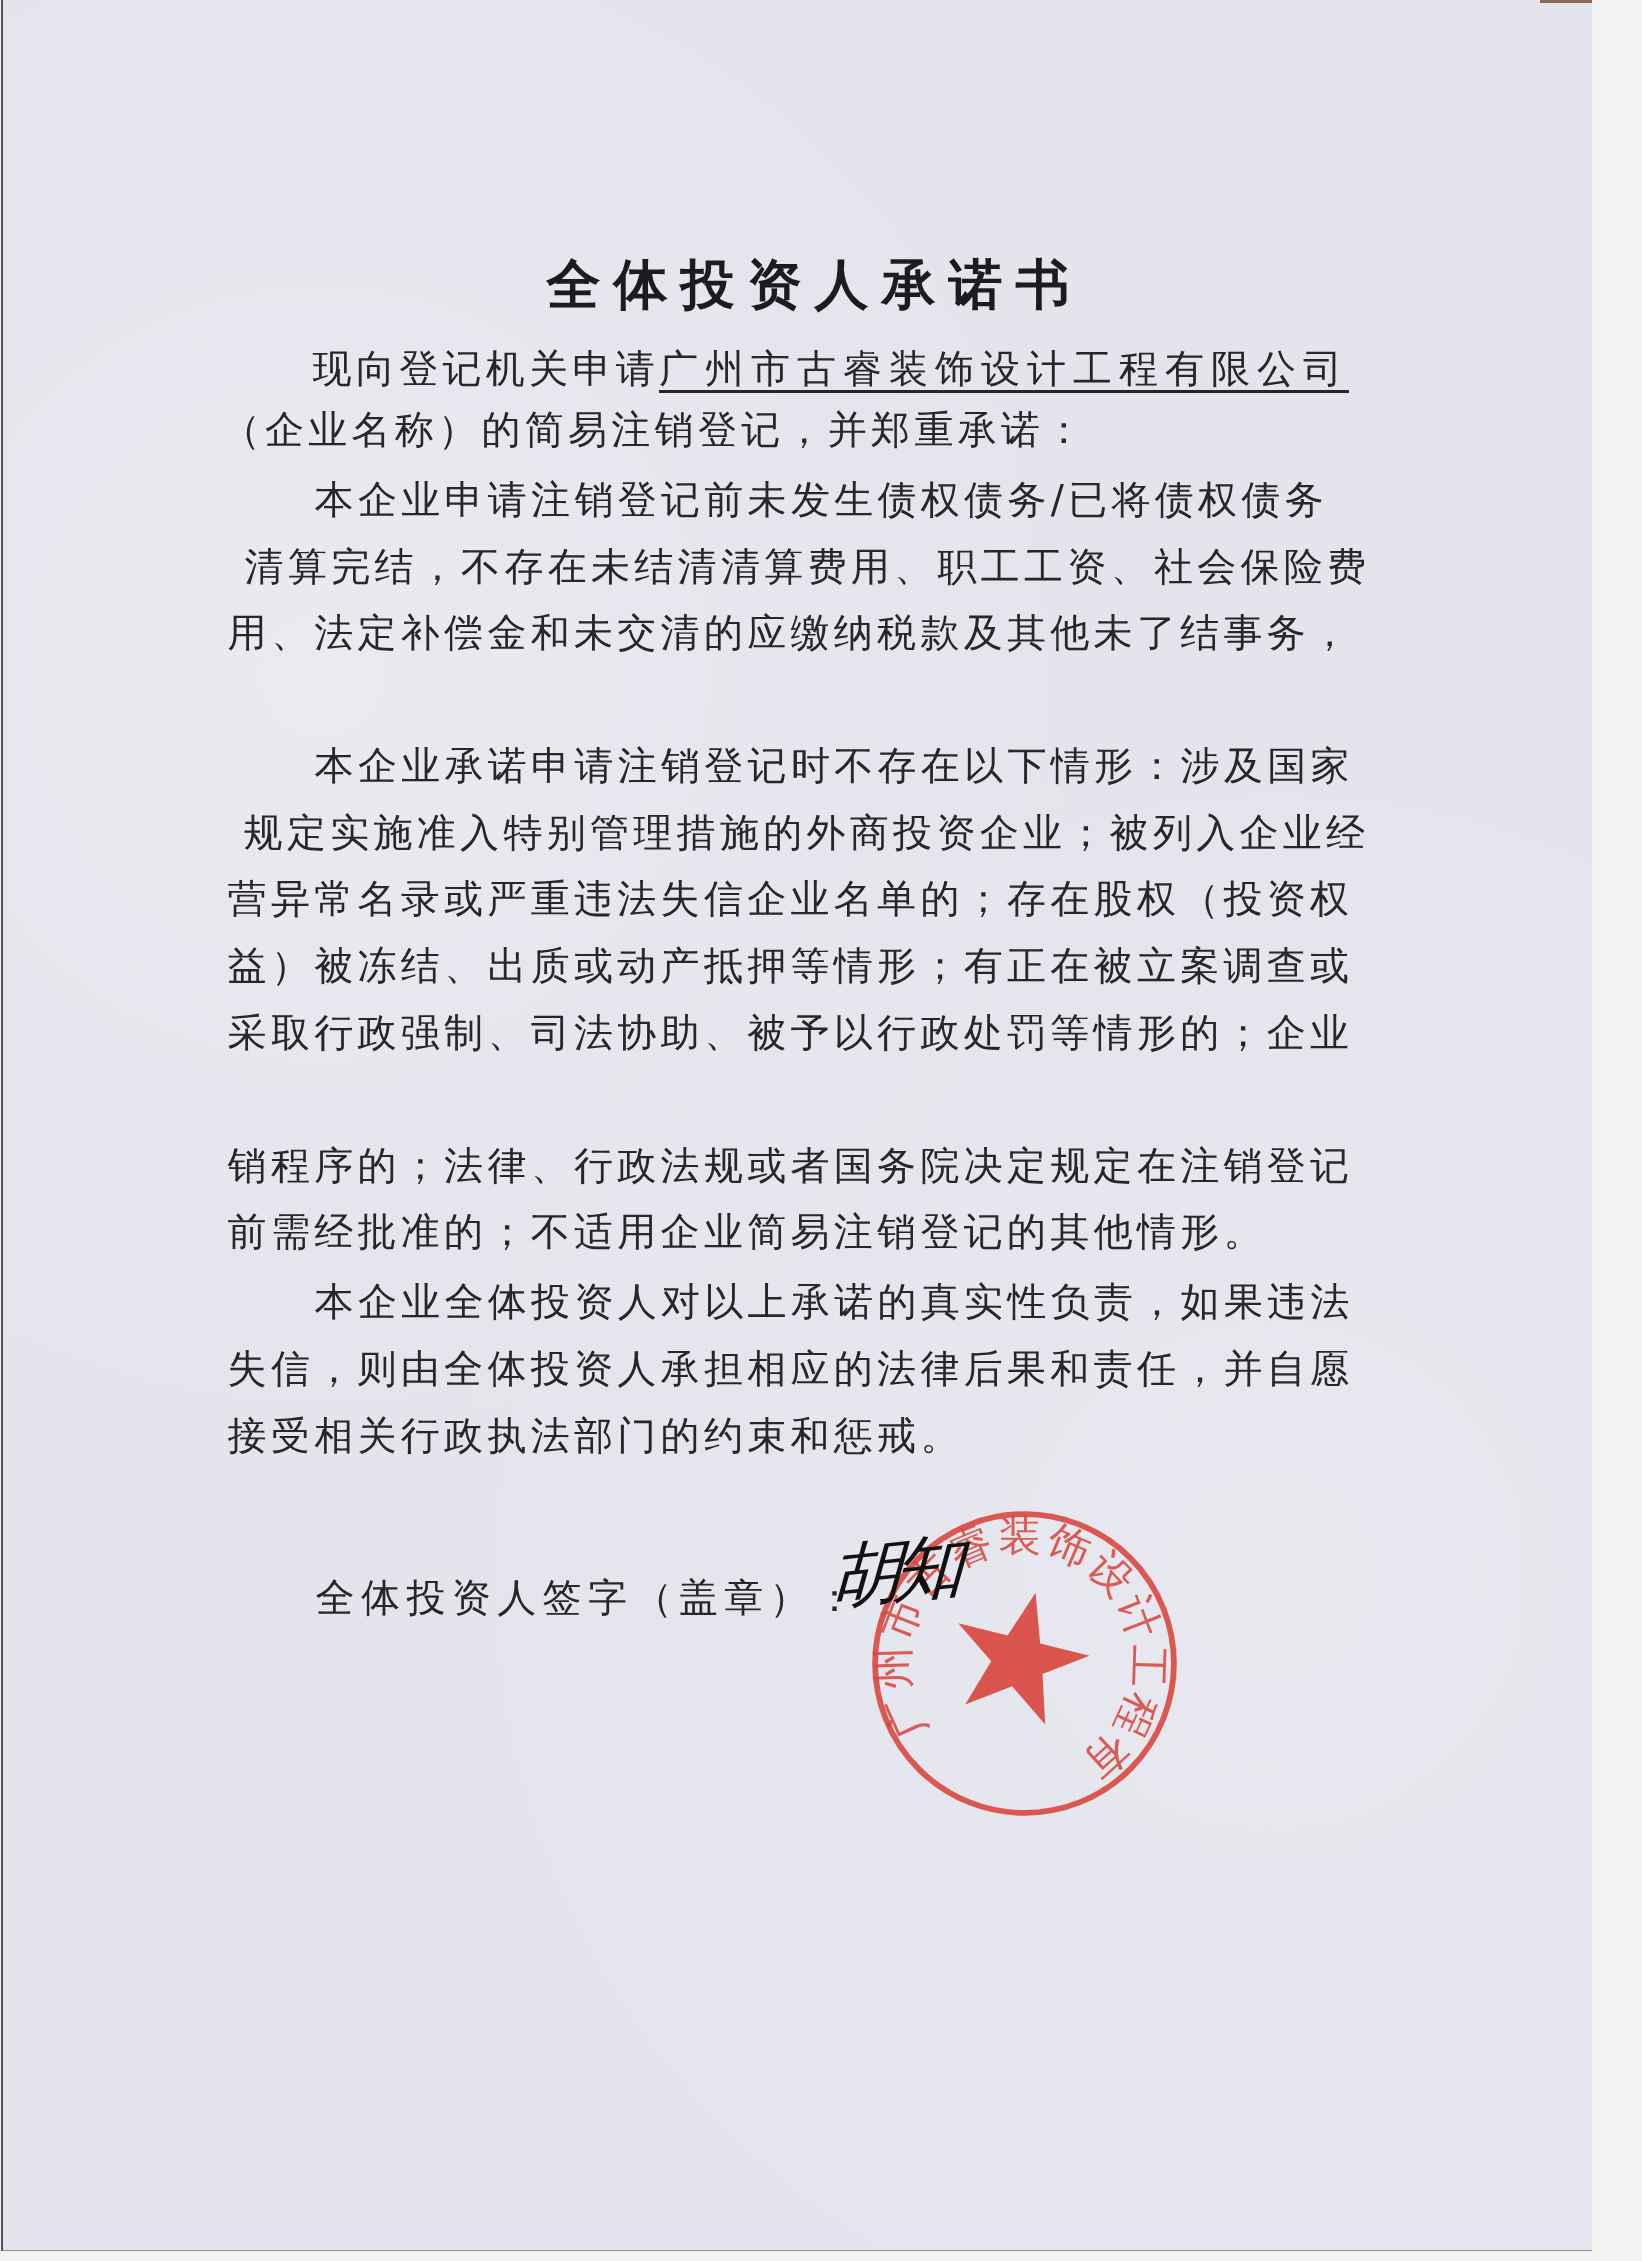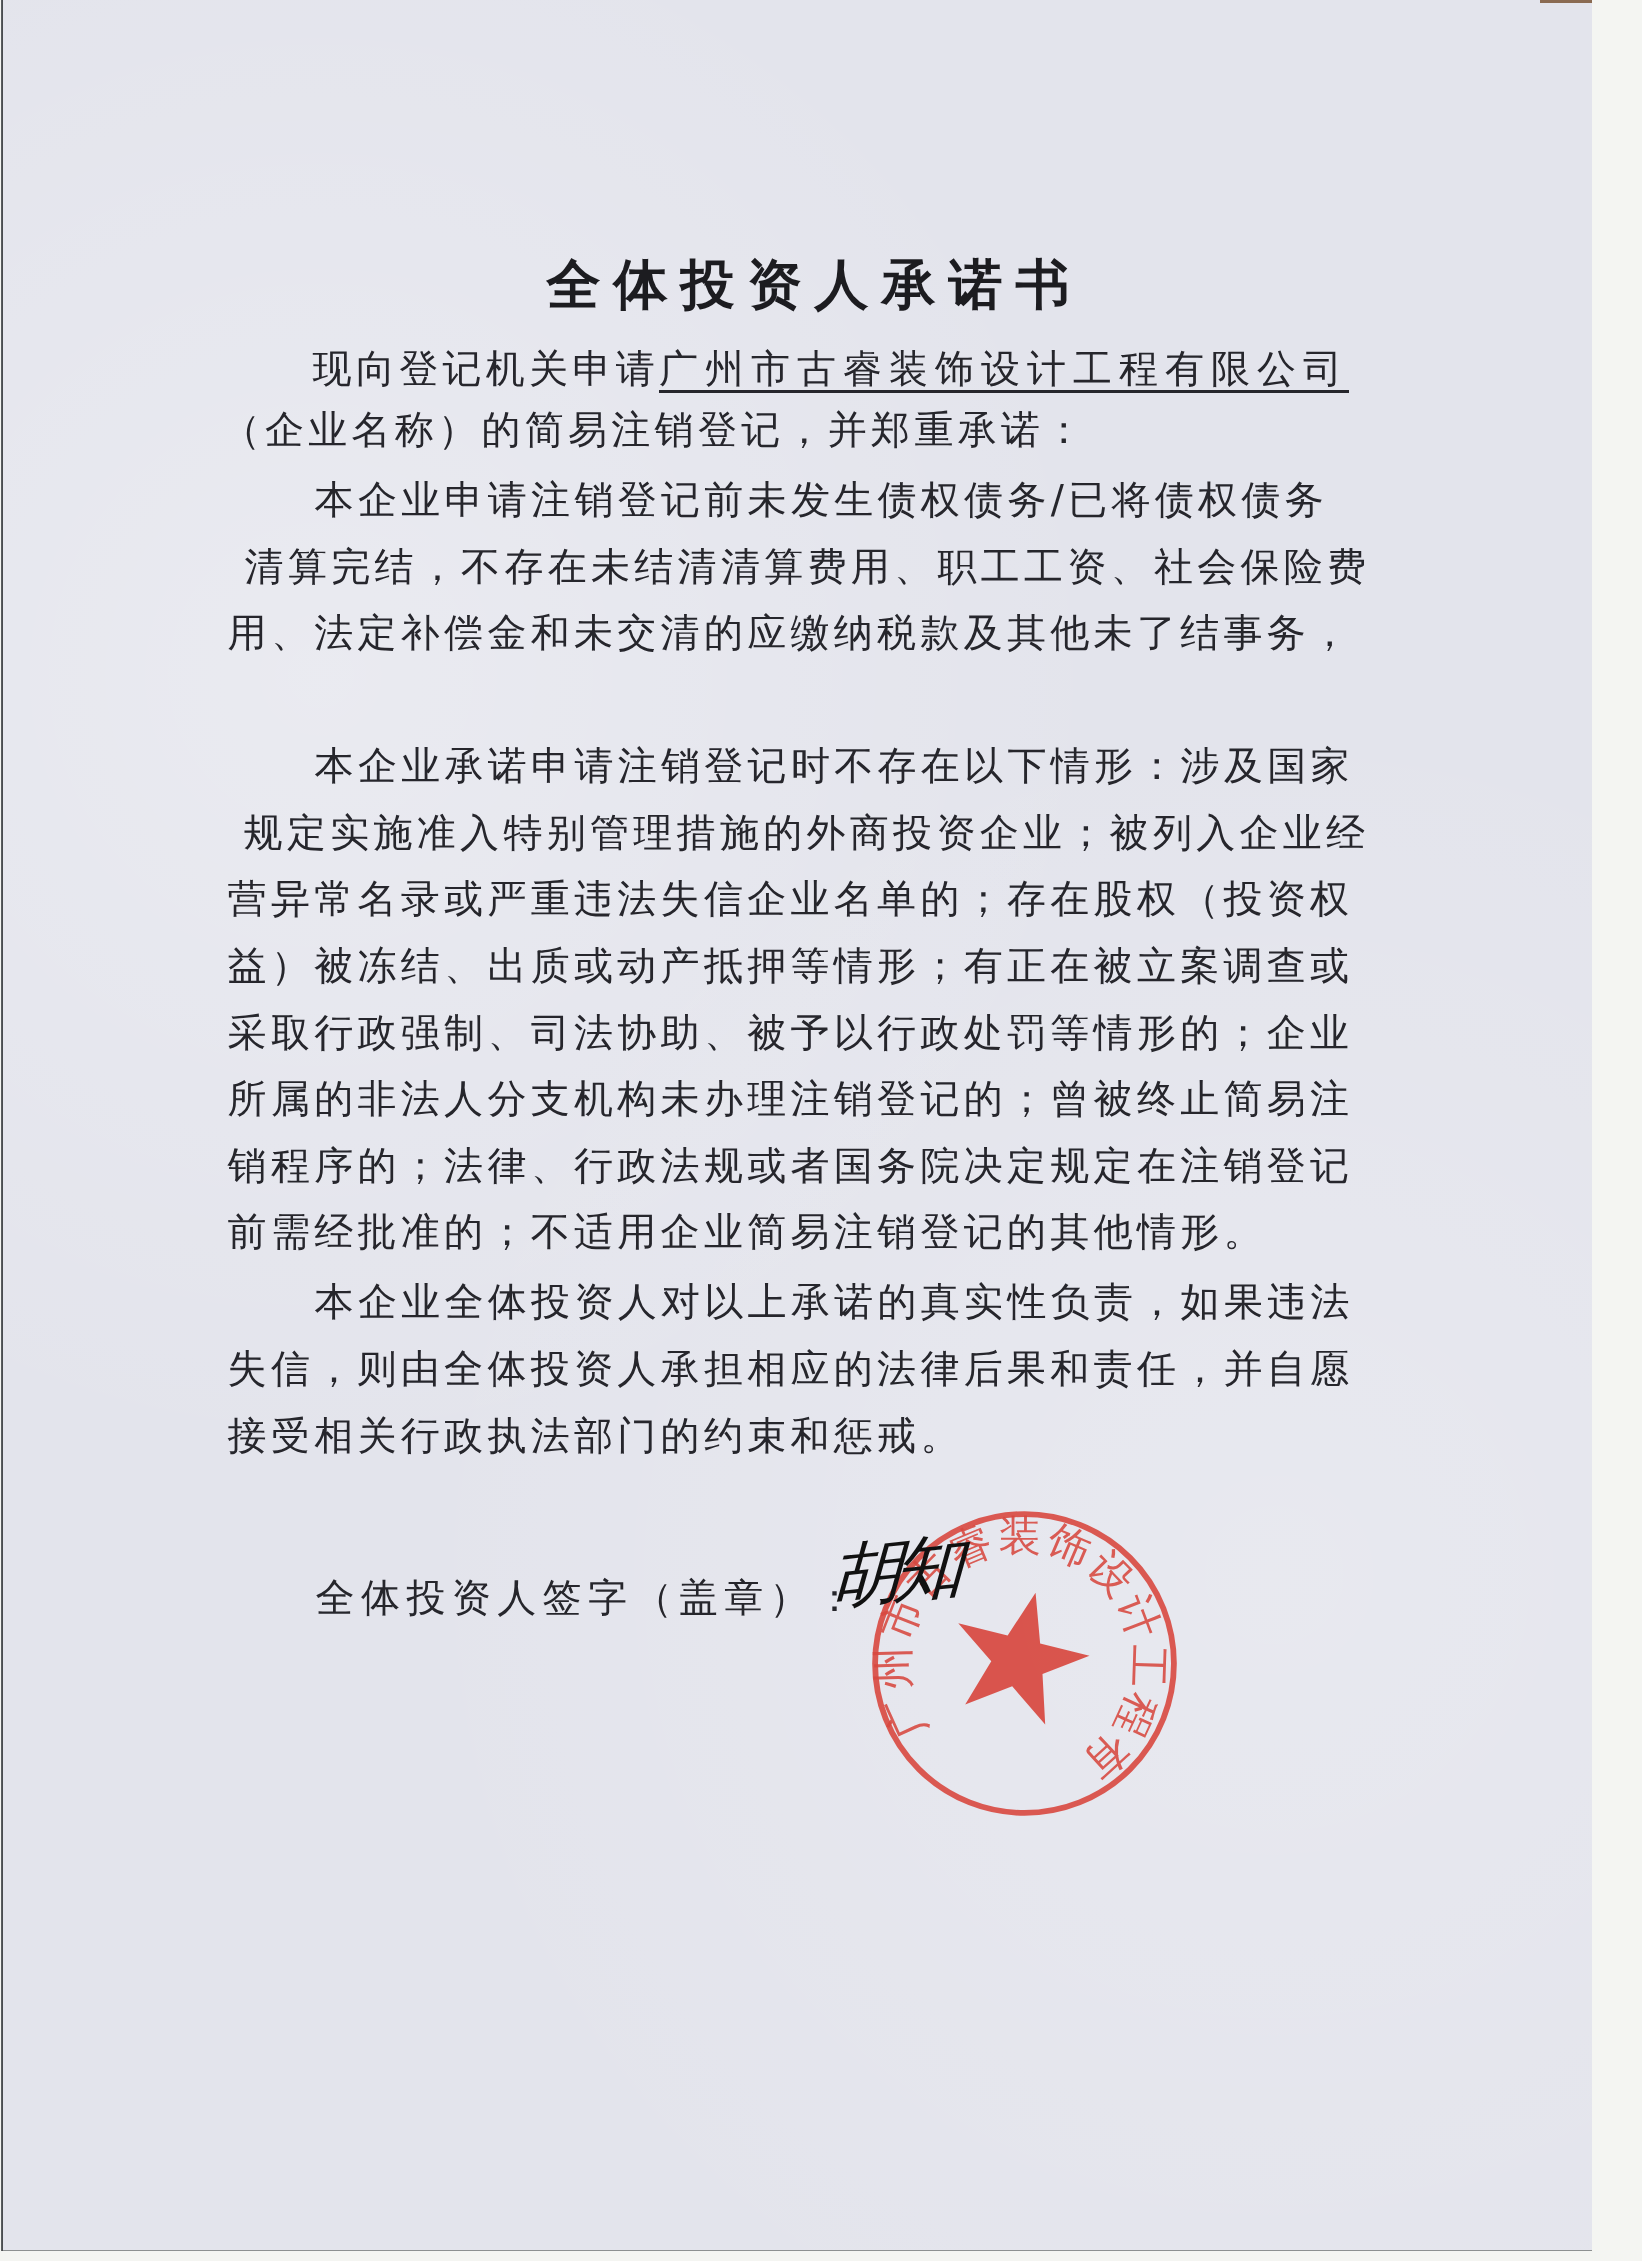--- a/index.html
+++ b/index.html
@@ -124,21 +124,20 @@
 
   <div class="line" style="left:312px; top:477px;">本企业申请注销登记前未发生债权债务/已将债权债务</div>
   <div class="line" style="left:242px; top:544px;">清算完结，不存在未结清清算费用、职工工资、社会保险费</div>
   <div class="line" style="left:225px; top:610px;">用、法定补偿金和未交清的应缴纳税款及其他未了结事务，</div>
 
   <div class="line" style="left:312px; top:743px;">本企业承诺申请注销登记时不存在以下情形：涉及国家</div>
   <div class="line" style="left:241px; top:810px;">规定实施准入特别管理措施的外商投资企业；被列入企业经</div>
   <div class="line" style="left:225px; top:876px;">营异常名录或严重违法失信企业名单的；存在股权（投资权</div>
   <div class="line" style="left:225px; top:943px;">益）被冻结、出质或动产抵押等情形；有正在被立案调查或</div>
   <div class="line" style="left:225px; top:1010px;">采取行政强制、司法协助、被予以行政处罚等情形的；企业</div>
-  <div class="line" style="left:225px; top:1076px;">所属的非法人分支机构未办理注销登记的；曾被终止简易注</div>
   <div class="line" style="left:225px; top:1143px;">销程序的；法律、行政法规或者国务院决定规定在注销登记</div>
   <div class="line" style="left:225px; top:1209px;">前需经批准的；不适用企业简易注销登记的其他情形。</div>
 
   <div class="line" style="left:312px; top:1279px;">本企业全体投资人对以上承诺的真实性负责，如果违法</div>
   <div class="line" style="left:225px; top:1346px;">失信，则由全体投资人承担相应的法律后果和责任，并自愿</div>
   <div class="line" style="left:225px; top:1413px;">接受相关行政执法部门的约束和惩戒。</div>
 
   <div class="sig-label">全体投资人签字（盖章）：</div>
 
   <svg class="stamp" viewBox="0 0 486 486">

